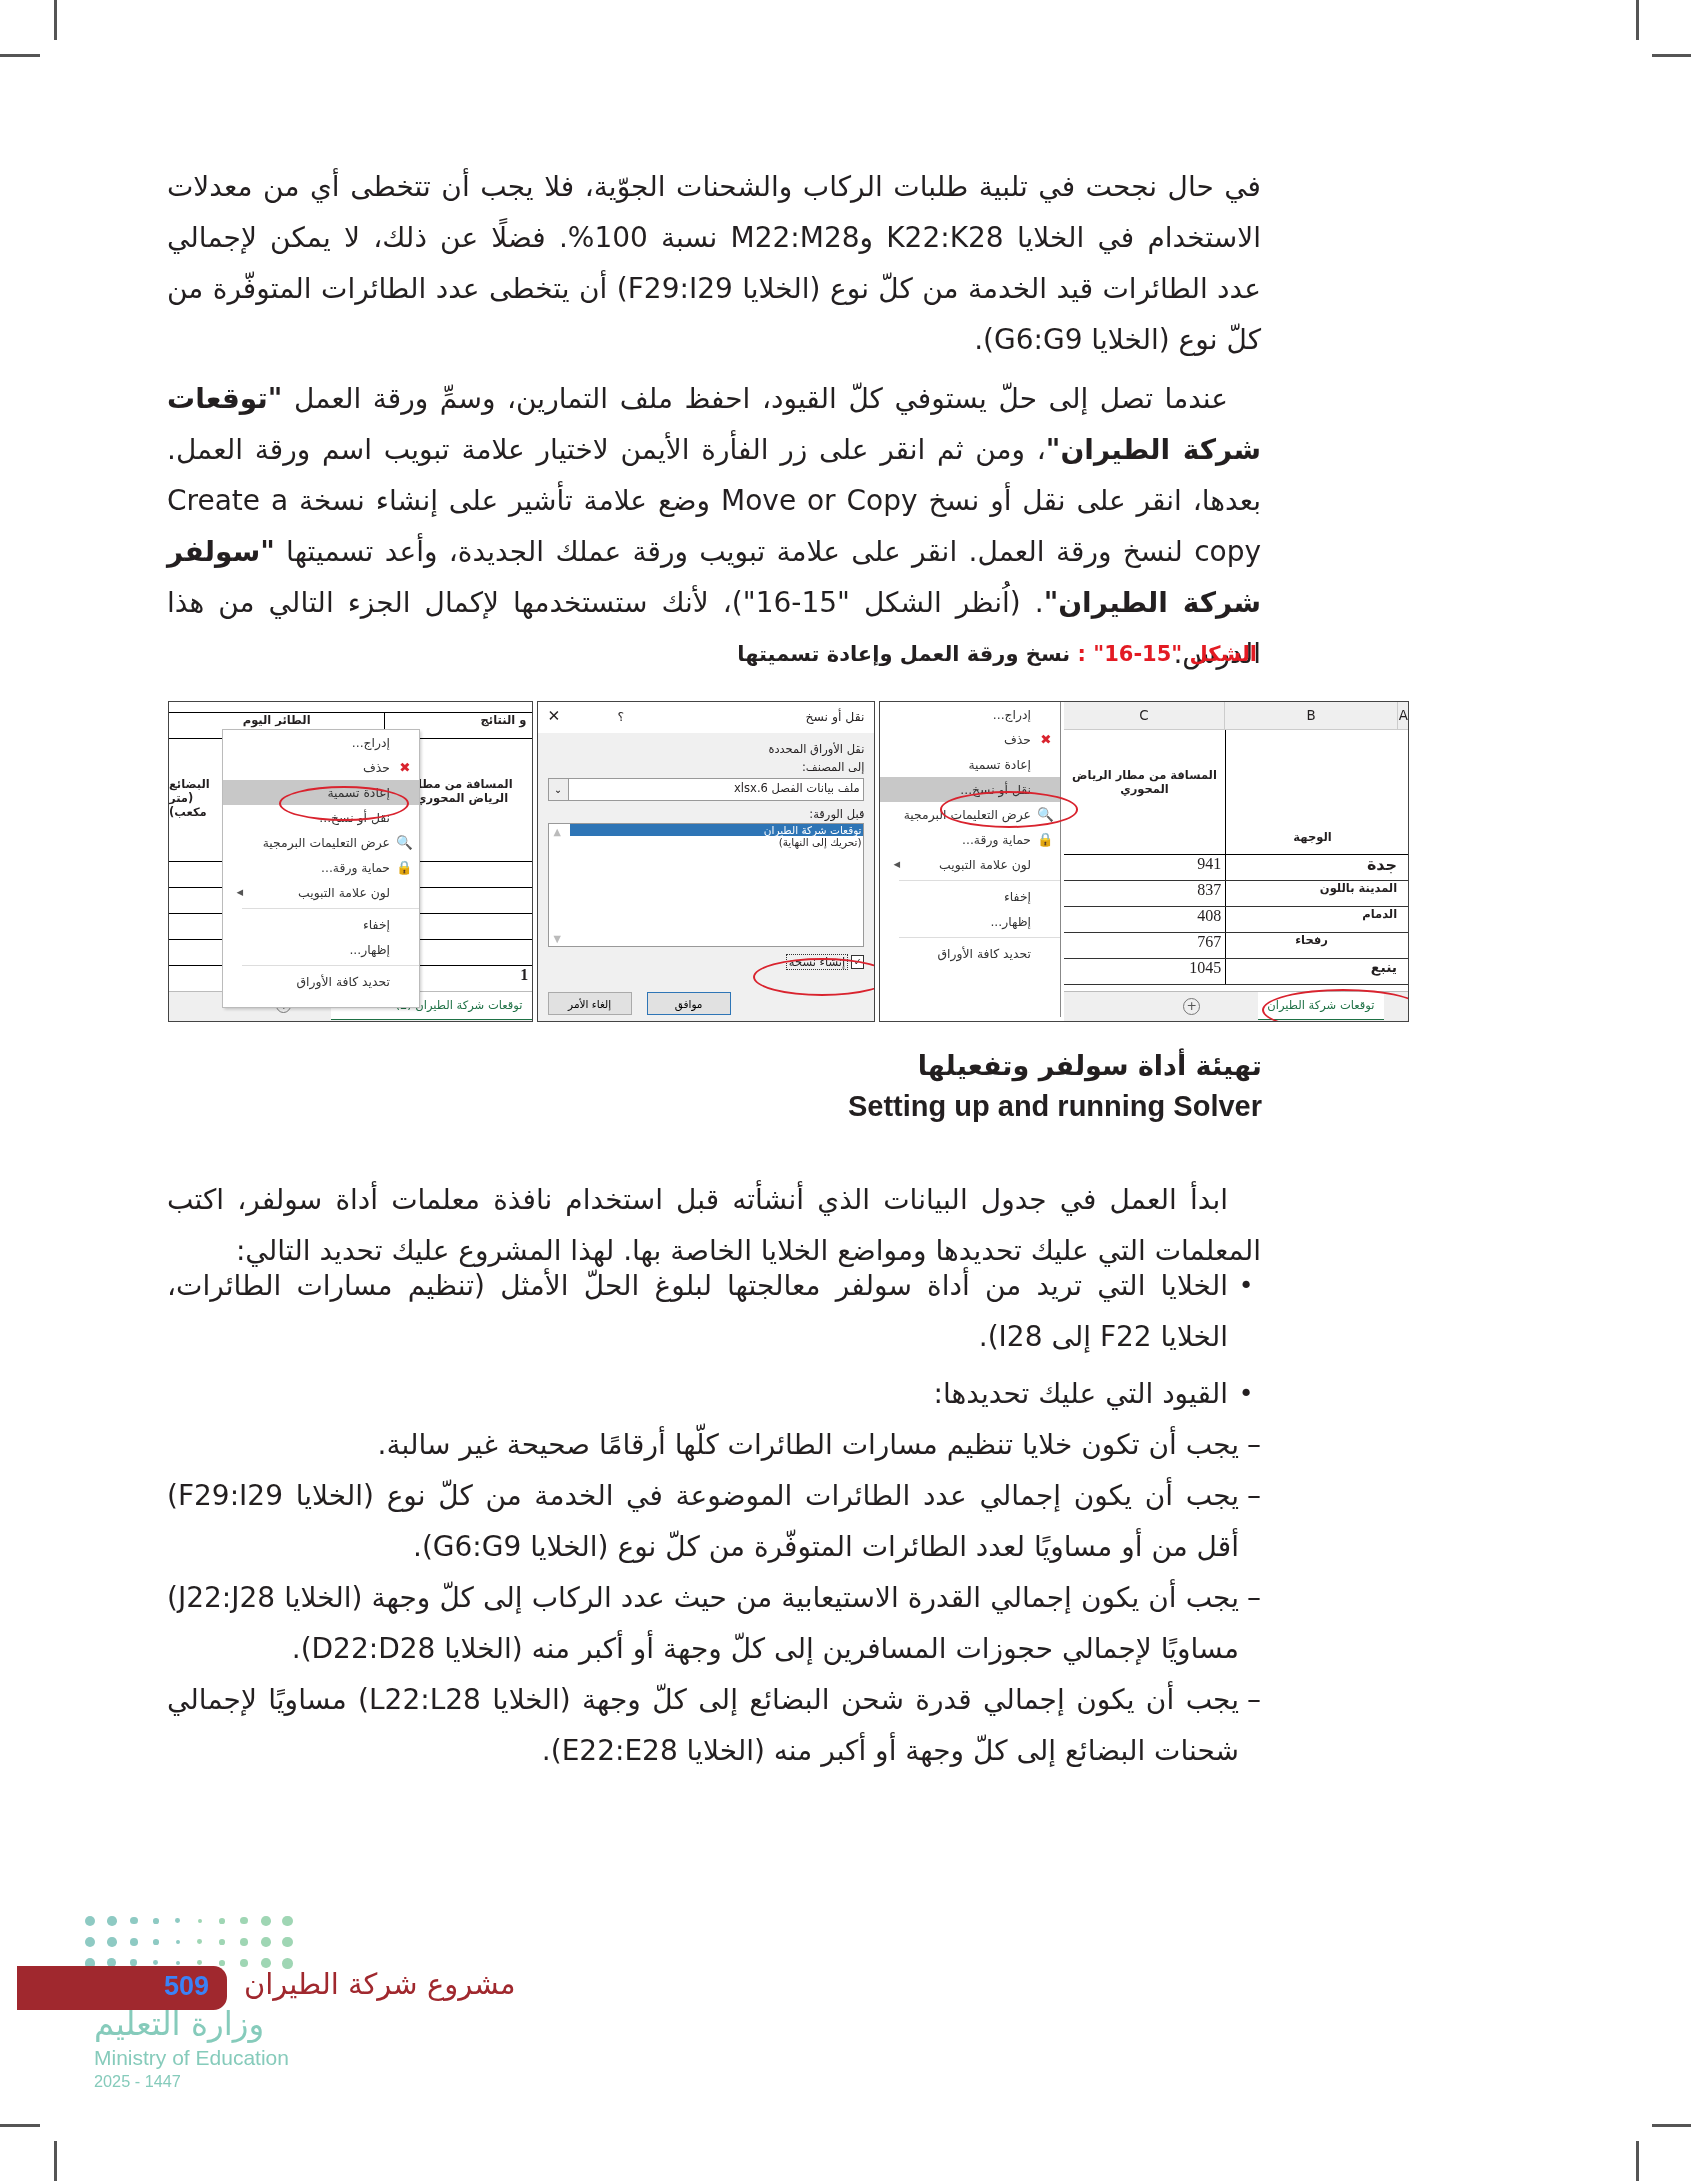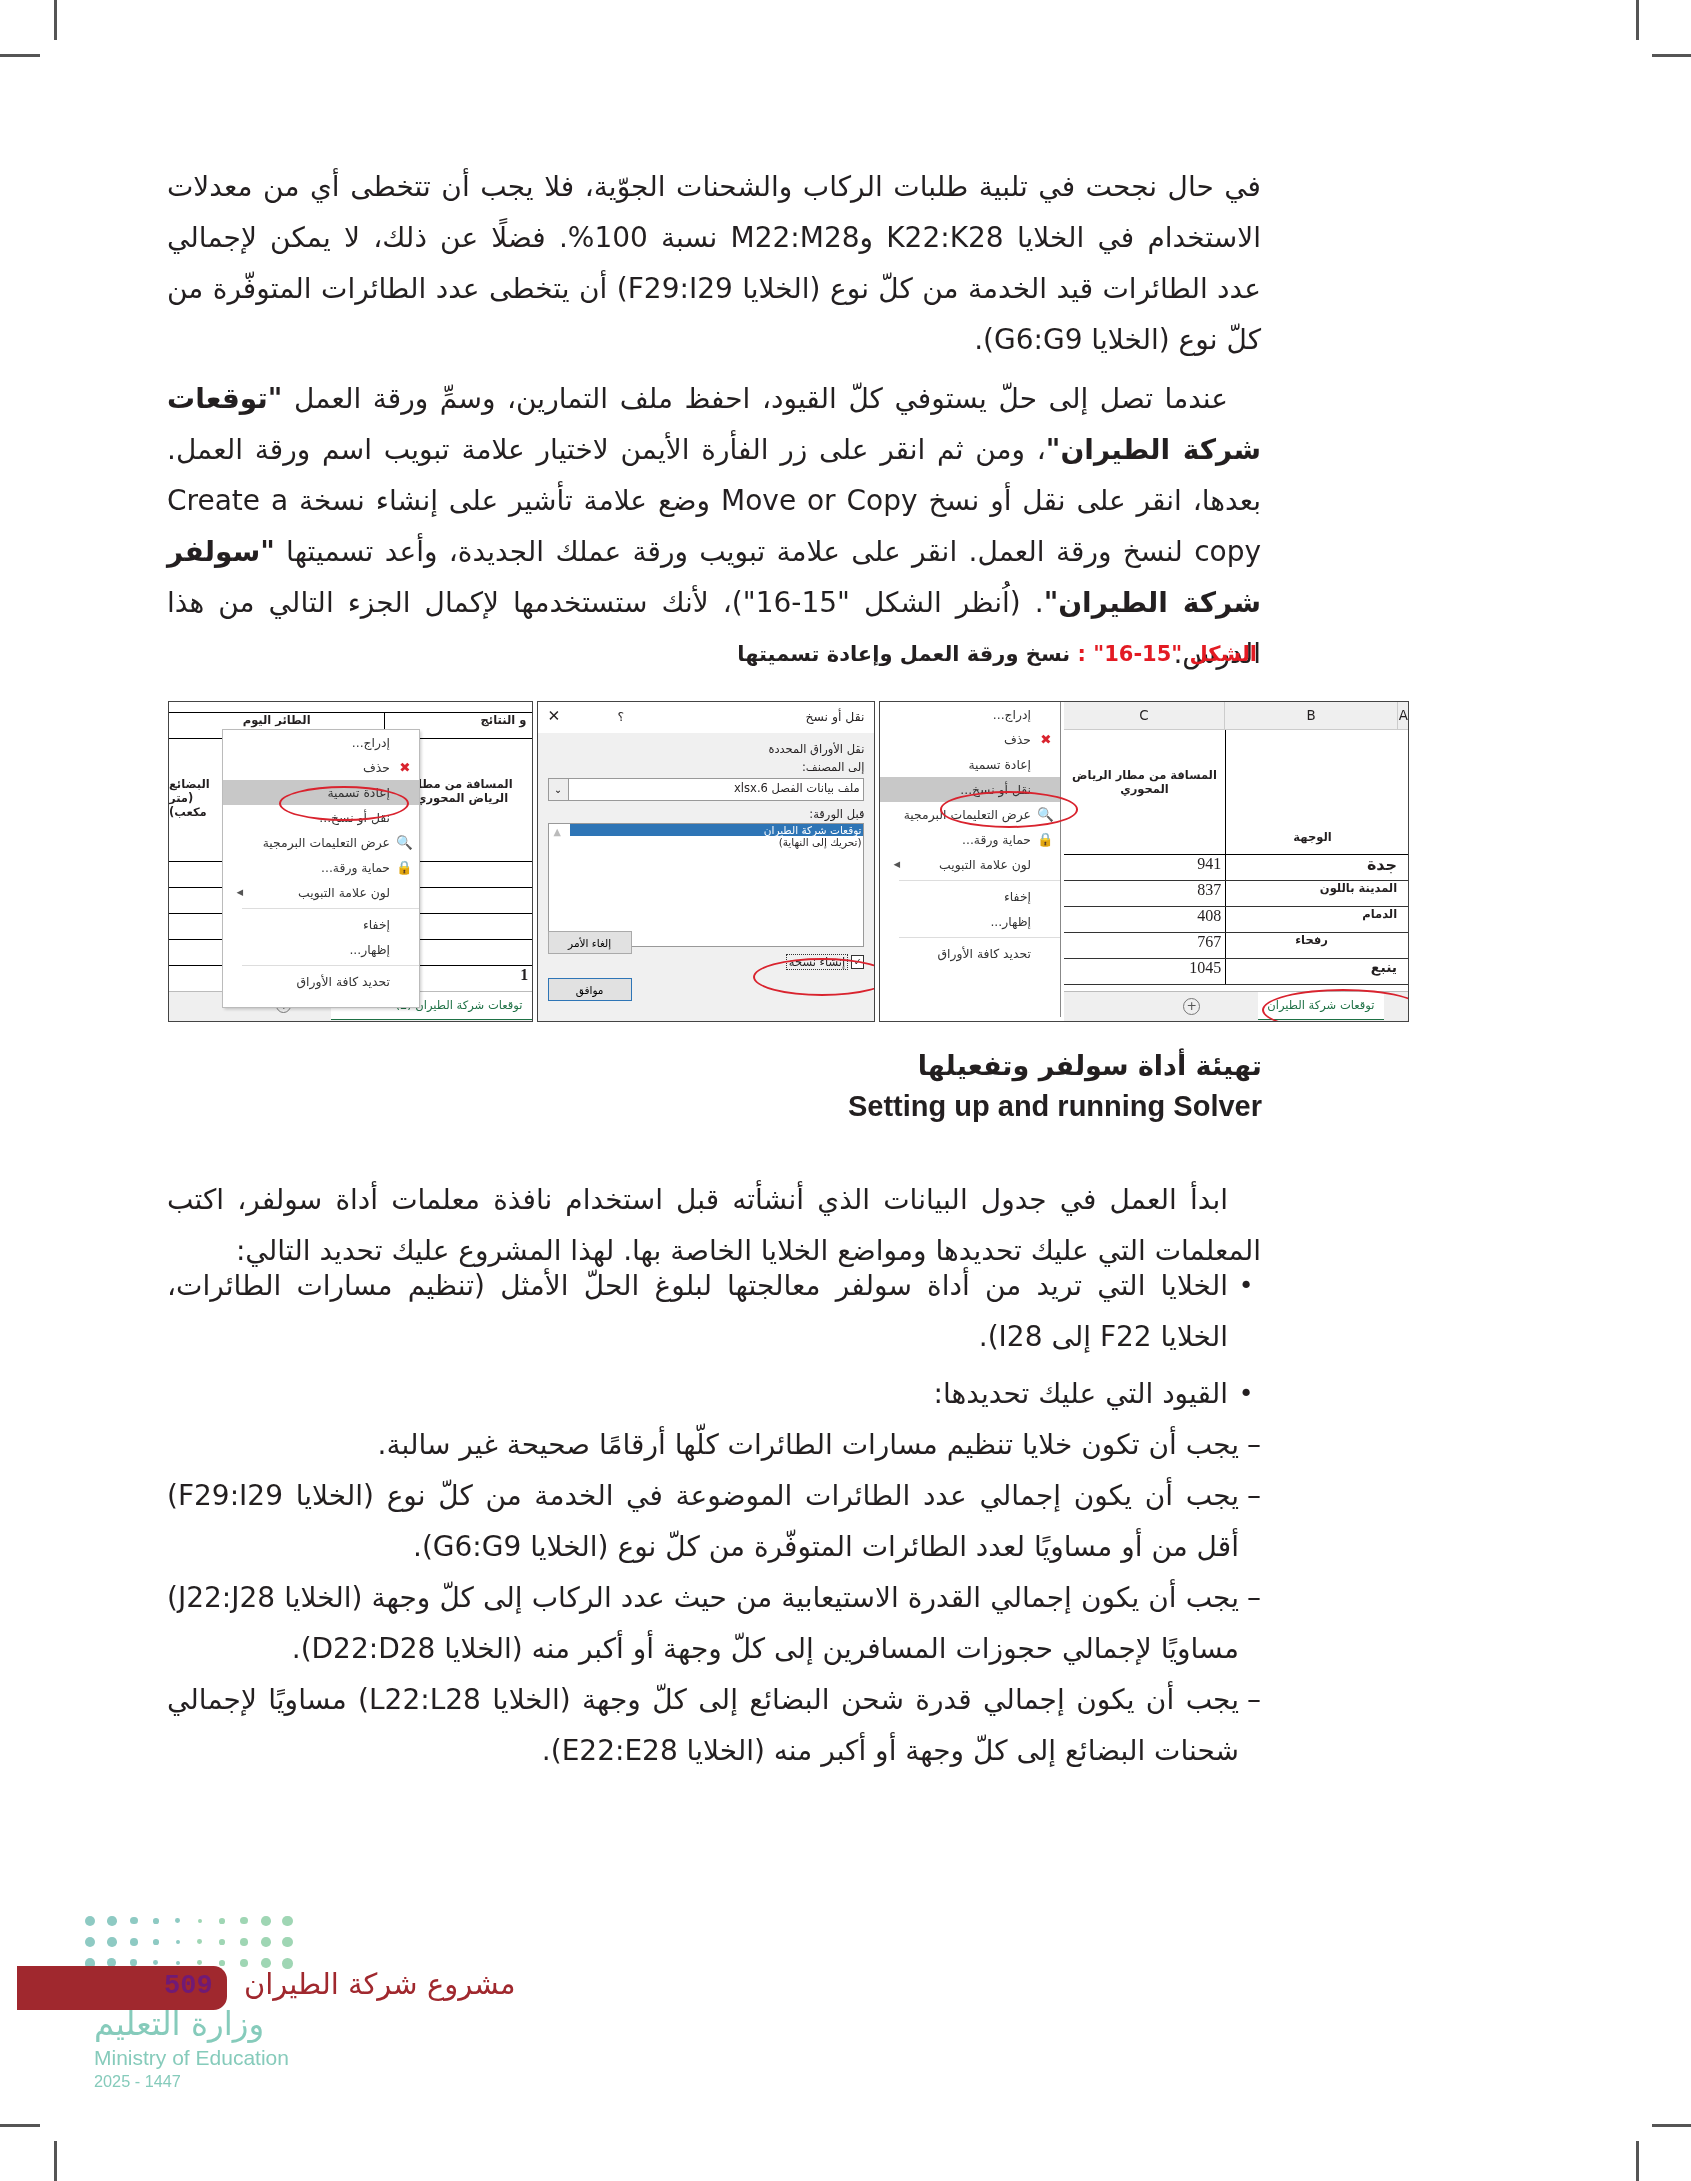--- a/index.html
+++ b/index.html
@@ -25,21 +25,21 @@
   .num{font-family:"Liberation Serif","DejaVu Serif",serif;font-size:16px;text-align:left;padding-left:3.8px;}
   .dlg-title{height:29px;line-height:29px;font-size:12.4px;padding:0 9.6px;display:flex;justify-content:space-between;}
   .dlg-label{font-size:11.5px;padding:1.9px 9.6px;}
   .heading-ar{position:absolute;right:430px;top:1050px;font-size:27px;font-weight:bold;direction:rtl;}
   .heading-en{position:absolute;right:430px;top:1090px;font-size:29px;font-weight:bold;font-family:"Liberation Sans",sans-serif;}
   .bullet{position:relative;padding-right:33px;}
   .bullet::before{content:"•";position:absolute;right:7.6px;top:0;font-size:25px;}
   .dash{position:relative;padding-right:22px;}
   .dash::before{content:"–";position:absolute;right:0;top:0;}
   .footer-band{position:absolute;left:17px;top:1966px;width:210px;height:44px;background:#a0282e;border-radius:0 13.4px 13.4px 0;}
-  .page-num{position:absolute;left:164px;top:1971px;font-size:27px;font-weight:bold;color:#701a75;font-family:Liberation Mono, monospace;}
+  .page-num{position:absolute;left:164px;top:1971px;font-size:27px;font-weight:bold;color:#3b82f6;font-family:Liberation Sans, sans-serif;}
   .footer-title{position:absolute;left:244px;top:1967px;font-size:29px;color:#a0282e;direction:rtl;}
   .dots{position:absolute;left:84px;top:1915px;width:215px;height:67px;}
   .dot{position:absolute;border-radius:50%;}
   .moe-ar{position:absolute;left:94px;top:2005px;font-size:32.5px;color:#86cbbb;direction:rtl;}
   .moe-en{position:absolute;left:94px;top:2046px;font-size:21px;color:#86cbbb;font-family:"Liberation Sans",sans-serif;}
   .moe-year{position:absolute;left:94px;top:2072px;font-size:16.3px;color:#86cbbb;font-family:"Liberation Sans",sans-serif;}
 </style>
 </head>
 <body>
 
@@ -139,21 +139,21 @@
     <div style="margin:0 9.6px;height:122px;border:1px solid #999;background:#fff;position:relative;font-size:10.5px;">
       <div style="background:#2e75b6;color:#fff;margin-left:21px;padding:0 1.9px;">توقعات شركة الطيران</div>
       <div style="margin-left:21px;padding:0 1.9px;">(تحريك إلى النهاية)</div>
       <span style="position:absolute;left:4.8px;top:1.9px;color:#bbb;font-size:9.6px;">▲</span>
       <span style="position:absolute;left:4.8px;bottom:1.9px;color:#bbb;font-size:9.6px;">▼</span>
     </div>
     <div style="margin:7.6px 9.6px 0 0;display:flex;align-items:center;font-size:11.5px;gap:2.9px;">
       <span style="width:11.5px;height:11.5px;border:1px solid #333;background:#fff;font-size:9.6px;line-height:11.5px;text-align:center;">✓</span>
       <span style="border:1px dotted #333;padding:0 1.9px;">إنشاء نسخة</span>
     </div>
-    <div style="position:absolute;bottom:20px;left:9.6px;display:flex;gap:24px;direction:ltr;flex-direction:column;">
+    <div style="position:absolute;bottom:6px;left:9.6px;display:flex;gap:15px;direction:ltr;">
       <button style="width:84px;height:23px;font-size:10.5px;border:1px solid #aaa;background:#e1e1e1;font-family:inherit;">إلغاء الأمر</button>
       <button style="width:84px;height:23px;font-size:10.5px;border:1.9px solid #2e75b6;background:#e1e1e1;font-family:inherit;">موافق</button>
     </div>
   </div>
   <div class="ellipse" style="left:215px;top:256px;width:134px;height:34px;"></div>
 </div>
 
 <div class="figure" style="left:168px;width:363px;">
   <div style="position:absolute;inset:0;direction:rtl;">
     <div style="height:9.6px;border-bottom:1.9px solid #000;"></div>

